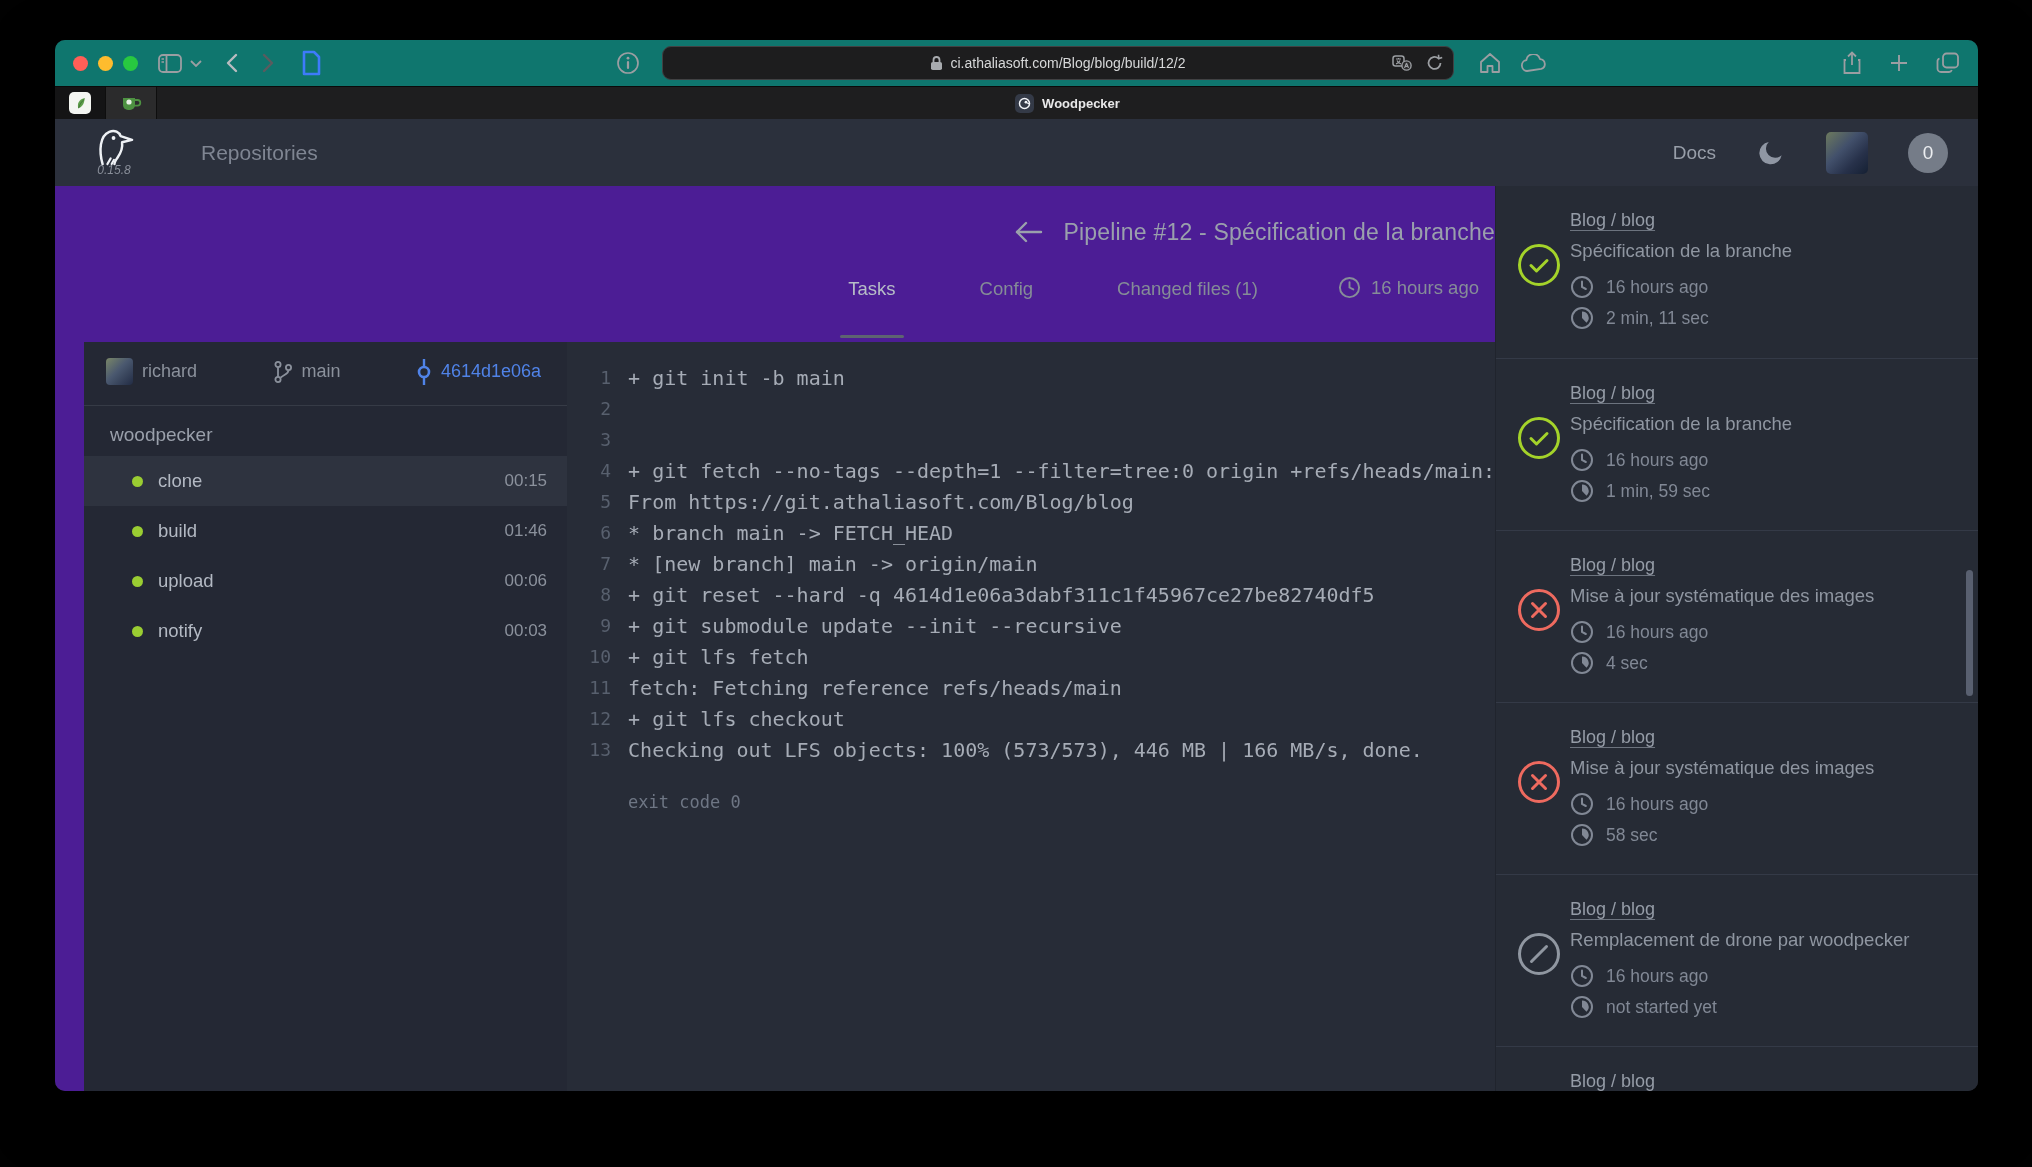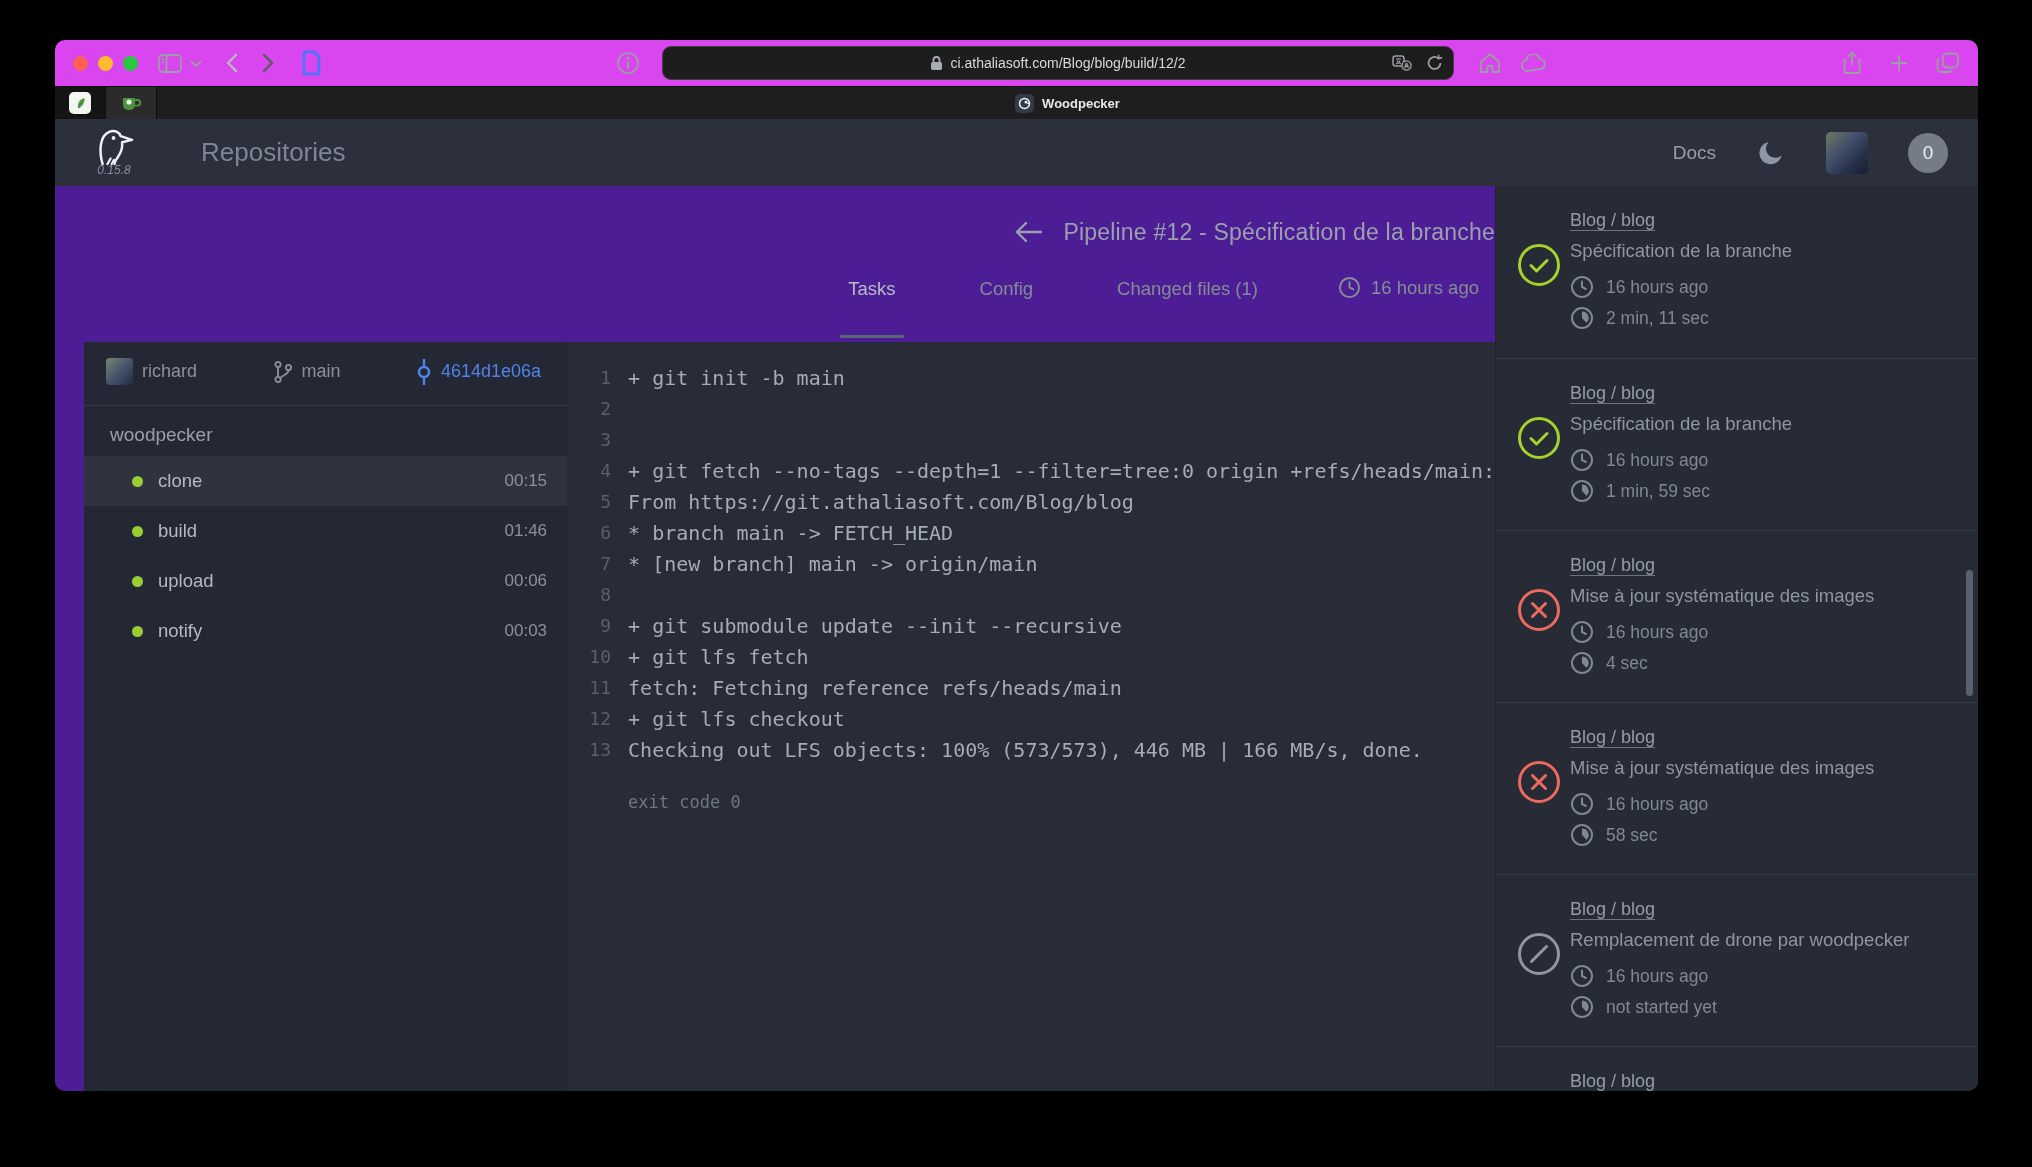--- a/index.html
+++ b/index.html
@@ -2,42 +2,42 @@
 <html><head>
 <meta charset="utf-8">
 <style>
   html,body{margin:0;padding:0;}
   body{width:2032px;height:1167px;background:#010101;overflow:hidden;
        font-family:"Liberation Sans",sans-serif;-webkit-font-smoothing:antialiased;}
   .window{position:absolute;left:55px;top:40px;width:1923px;height:1051px;
           border-radius:10px;overflow:hidden;background:#262a34;display:flex;flex-direction:column;
           box-shadow:0 20px 60px rgba(0,0,0,.7);}
   
-  .toolbar{height:46px;flex:0 0 auto;background:#d946ef;display:flex;align-items:center;padding:0 18px;}
+  .toolbar{height:46px;flex:0 0 auto;background:#0f766e;display:flex;align-items:center;padding:0 18px;}
   .lights{display:flex;gap:10px;margin-right:20px;}
   .light{width:15px;height:15px;border-radius:50%;}
   .l-red{background:#ff5f57}.l-yellow{background:#febc2e}.l-green{background:#28c840}
   .tbtn{display:flex;align-items:center;justify-content:center;color:#9b9ea2;background:none;border:none;padding:0;}
   .tbtn svg{display:block}
   .urlfield{width:790px;height:32px;margin:0 6px;background:#1d1d1e;border:1px solid #414143;border-radius:9px;
             display:flex;align-items:center;justify-content:center;position:relative;color:#d7d8d9;font-size:14px;}
   .urlfield .inner{display:flex;align-items:center;gap:7px;}
   .url-right{position:absolute;right:10px;display:flex;align-items:center;gap:14px;color:#9b9ea2;}
   .spacer{flex:1;}
   .tabbar{height:32px;flex:0 0 auto;background:#1e1e1f;display:flex;align-items:stretch;border-top:1px solid #0a0a0a;}
   .pinned{width:50px;display:flex;align-items:center;justify-content:center;border-right:1px solid #0e0e0e;}
   .pinned.p1{background:#141415}.pinned.p2{background:#2b2b2c}
   .pin-sq{width:22px;height:22px;border-radius:5px;background:#f4f6f2;display:flex;align-items:center;justify-content:center;}
   .tabtitle{flex:1;display:flex;align-items:center;justify-content:center;gap:8px;color:#e8e8e9;font-size:13px;font-weight:bold;}
   .favicon{width:19px;height:19px;border-radius:5px;background:#343a47;display:flex;align-items:center;justify-content:center;}
   
   .appheader{height:67px;flex:0 0 auto;background:#2b303c;display:flex;align-items:center;padding:0 30px;}
   .brand{display:flex;flex-direction:column;align-items:center;width:58px;font-style:italic;}
   .version{font-size:12px;color:#8a8f9a;margin-top:-3px;}
-  .nav-link{margin-left:58px;font-size:26px;color:#7f8592;}
+  .nav-link{margin-left:58px;font-size:21px;color:#7f8592;}
   .hdr-right{margin-left:auto;display:flex;align-items:center;gap:40px;}
   .docs{font-size:19px;color:#989ea9;}
   .avatar{width:42px;height:42px;border-radius:5px;
           background:linear-gradient(135deg,#6d7a5e 0%,#42506b 40%,#27314a 70%,#152033 100%);}
   .badge{width:40px;height:40px;border-radius:50%;background:#757c88;color:#eceef1;font-size:19px;
          display:flex;align-items:center;justify-content:center;}
   .content{flex:1;display:flex;min-height:0;}
   .maincol{width:1441px;display:flex;flex-direction:column;background:#4c1d95;min-height:0;align-items:flex-end;}
   .titlebar{height:78px;flex:0 0 auto;display:flex;align-items:center;padding:14px 0 0 338px;box-sizing:border-box;gap:20px;color:#9aa0ac;}
   .ptitle{font-size:23px;letter-spacing:.2px;}
@@ -308,21 +308,21 @@
         </div>
 
         <div class="console">
           <div class="cline"><span class="cnum">1</span><span class="ctext">+ git init -b main</span></div>
           <div class="cline"><span class="cnum">2</span></div>
           <div class="cline"><span class="cnum">3</span></div>
           <div class="cline"><span class="cnum">4</span><span class="ctext">+ git fetch --no-tags --depth=1 --filter=tree:0 origin +refs/heads/main:</span></div>
           <div class="cline"><span class="cnum">5</span><span class="ctext">From https://git.athaliasoft.com/Blog/blog</span></div>
           <div class="cline"><span class="cnum">6</span><span class="ctext">* branch main -&gt; FETCH_HEAD</span></div>
           <div class="cline"><span class="cnum">7</span><span class="ctext">* [new branch] main -&gt; origin/main</span></div>
-          <div class="cline"><span class="cnum">8</span></div>
+          <div class="cline"><span class="cnum">8</span><span class="ctext">+ git reset --hard -q 4614d1e06a3dabf311c1f45967ce27be82740df5</span></div>
           <div class="cline"><span class="cnum">9</span><span class="ctext">+ git submodule update --init --recursive</span></div>
           <div class="cline"><span class="cnum">10</span><span class="ctext">+ git lfs fetch</span></div>
           <div class="cline"><span class="cnum">11</span><span class="ctext">fetch: Fetching reference refs/heads/main</span></div>
           <div class="cline"><span class="cnum">12</span><span class="ctext">+ git lfs checkout</span></div>
           <div class="cline"><span class="cnum">13</span><span class="ctext">Checking out LFS objects: 100% (573/573), 446 MB | 166 MB/s, done.</span></div>
           <div class="exit">exit code 0</div>
         </div>
       </div>
     </div>
 

